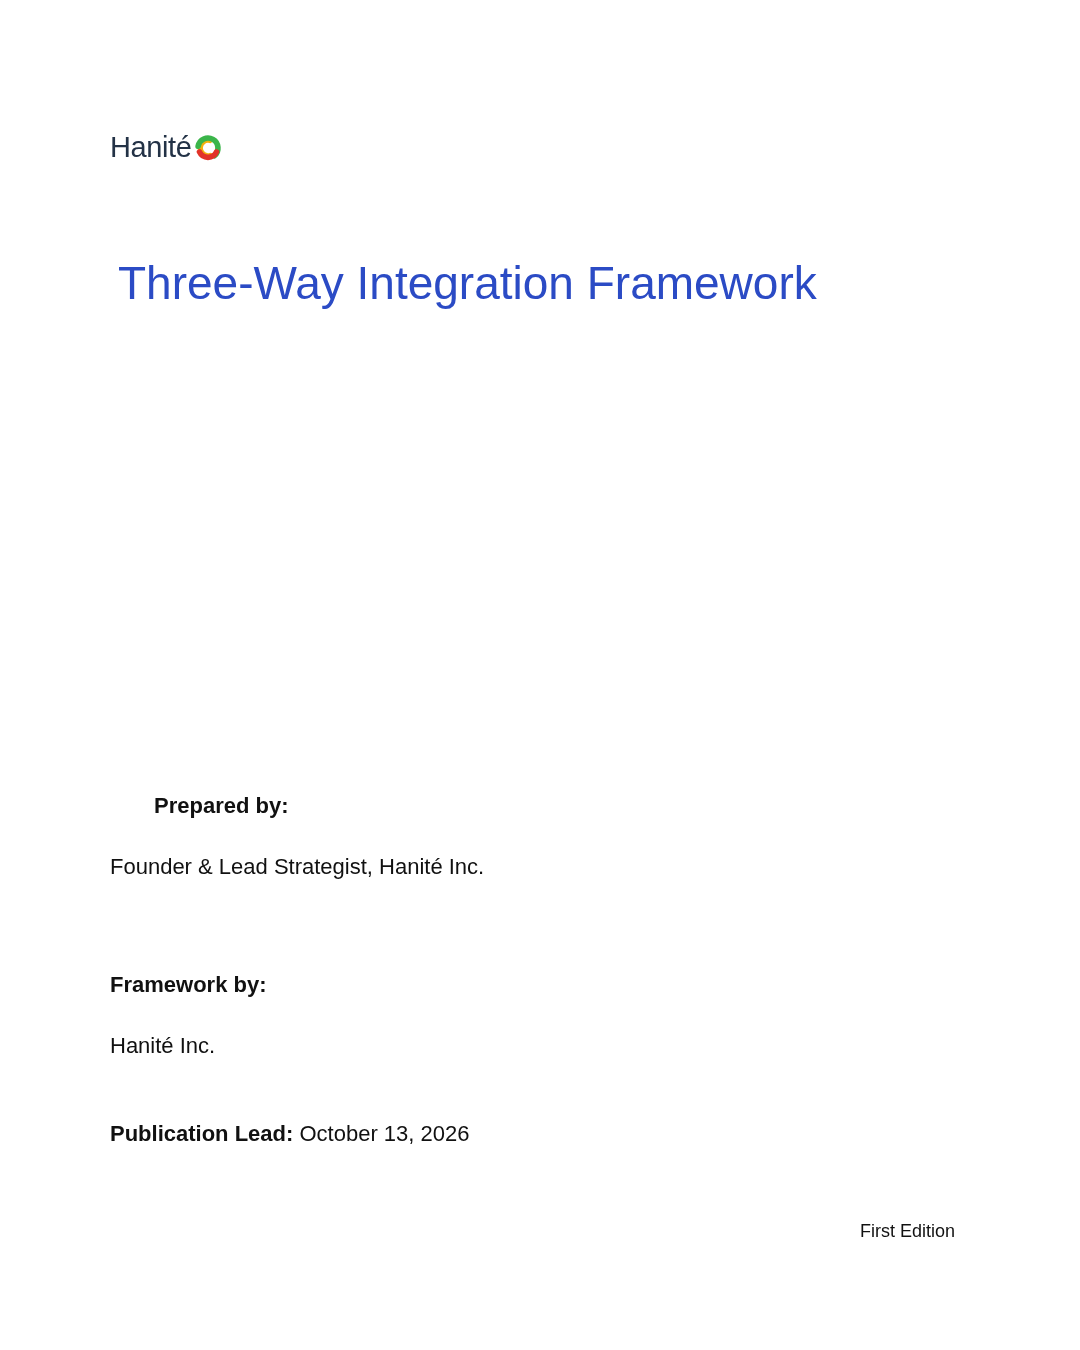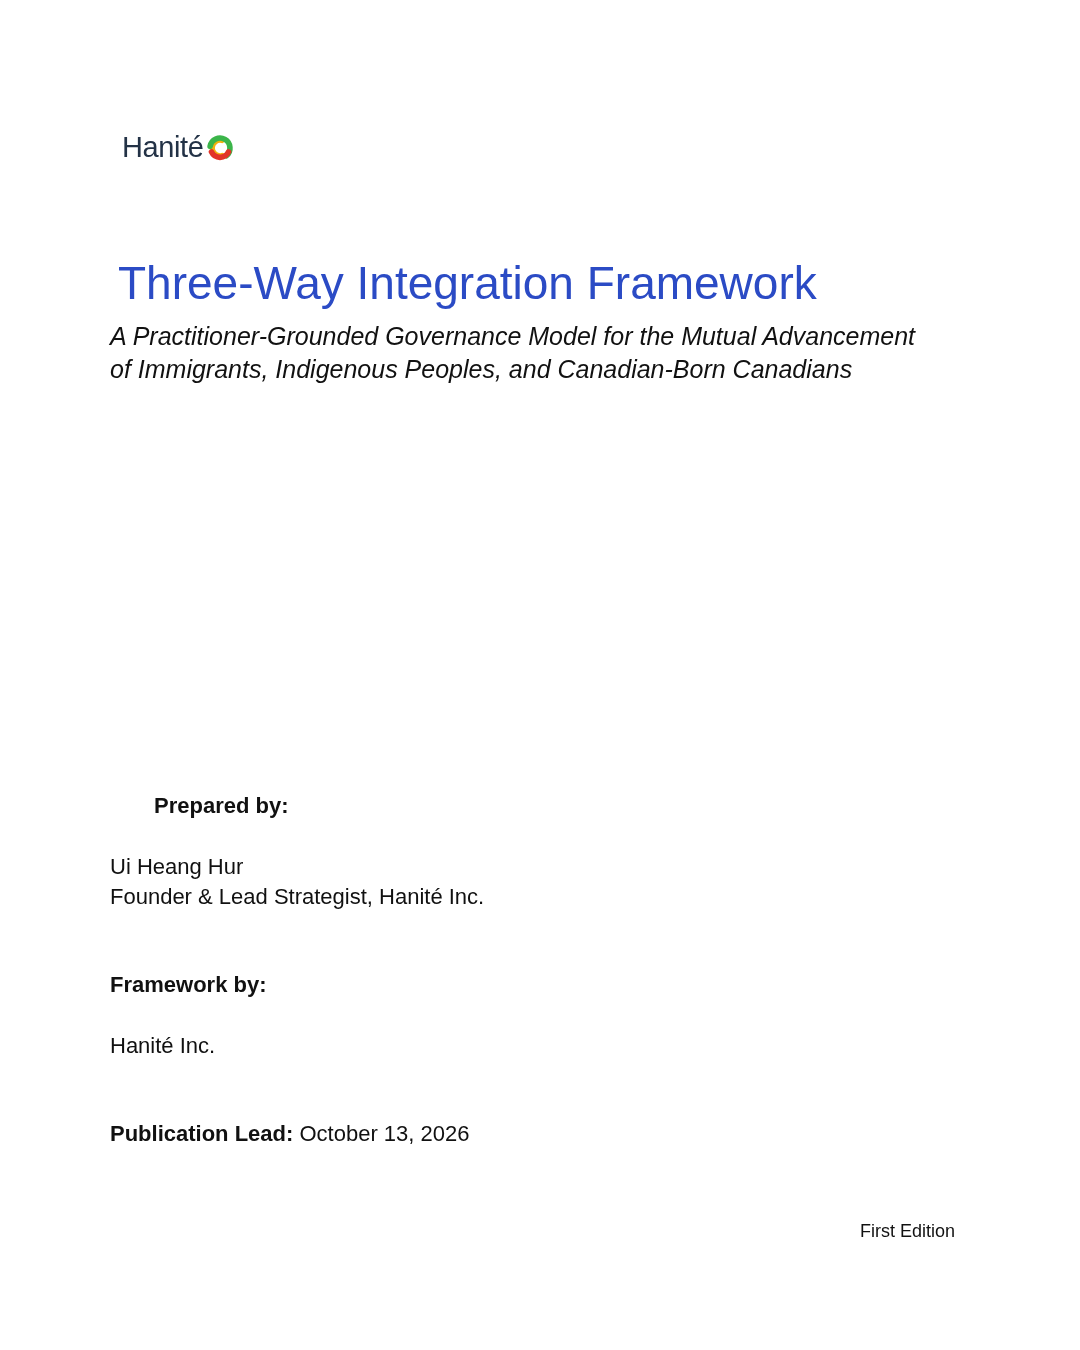--- a/index.html
+++ b/index.html
@@ -11,21 +11,21 @@
   }
   .page {
     position: relative;
     width: 1080px; height: 1350px;
     background: var(--page-background, #ffffff);
     overflow: hidden;
   }
 
   
   .logo {
-    position: absolute; top: 131px; left: 122px;
+    position: absolute; top: 131px; left: 110px;
     display: flex; align-items: center; gap: 2px;
   }
   .logo-wordmark {
     font-size: 29px; font-weight: 500;
     letter-spacing: -0.4px;
     color: var(--logo-navy, #233246);
   }
   .logo-icon svg { width: 30px; height: 30px; display: block; }
   .arc-green  { stroke: var(--logo-green,  #3bb54a); }
   .arc-yellow { stroke: var(--logo-yellow, #f2b10e); }
@@ -79,29 +79,24 @@
       <svg viewBox="0 0 48 48" fill="none" xmlns="http://www.w3.org/2000/svg" aria-hidden="true">
         <path class="arc-yellow" d="M27.2 36.1 A12.5 12.5 0 1 1 27.2 11.9" stroke-width="8.5" stroke-linecap="round" fill="none"></path>
         <path class="arc-green" d="M8.2 21.2 A16 16 0 1 1 34.3 36.3" stroke-width="9" stroke-linecap="round" fill="none"></path>
         <path class="arc-red" d="M10.4 30.3 A15 15 0 0 0 37.6 30.3" stroke-width="9" stroke-linecap="round" fill="none"></path>
       </svg>
     </span>
   </div>
 
   <h1 class="doc-title">Three-Way Integration Framework</h1>
 
-  <div class="doc-subtitle">
-    <span>A Practitioner-Grounded Governance Model for the Mutual Advancement</span>
-    <span>of Immigrants, Indigenous Peoples, and Canadian-Born Canadians</span>
-  </div>
 
   <div class="body-text bold-label prepared-label">Prepared by:</div>
 
   <div class="body-text prepared-details">
-    <span>Ui Heang Hur</span>
     <span>Founder &amp; Lead Strategist, Hanité Inc.</span>
   </div>
 
   <div class="body-text bold-label published-label">Framework by:</div>
 
   <div class="body-text publisher-name">Hanité Inc.</div>
 
   <div class="body-text publication-line">
     <span class="bold-label">Publication Lead:</span>
     <span>October 13, 2026</span>

